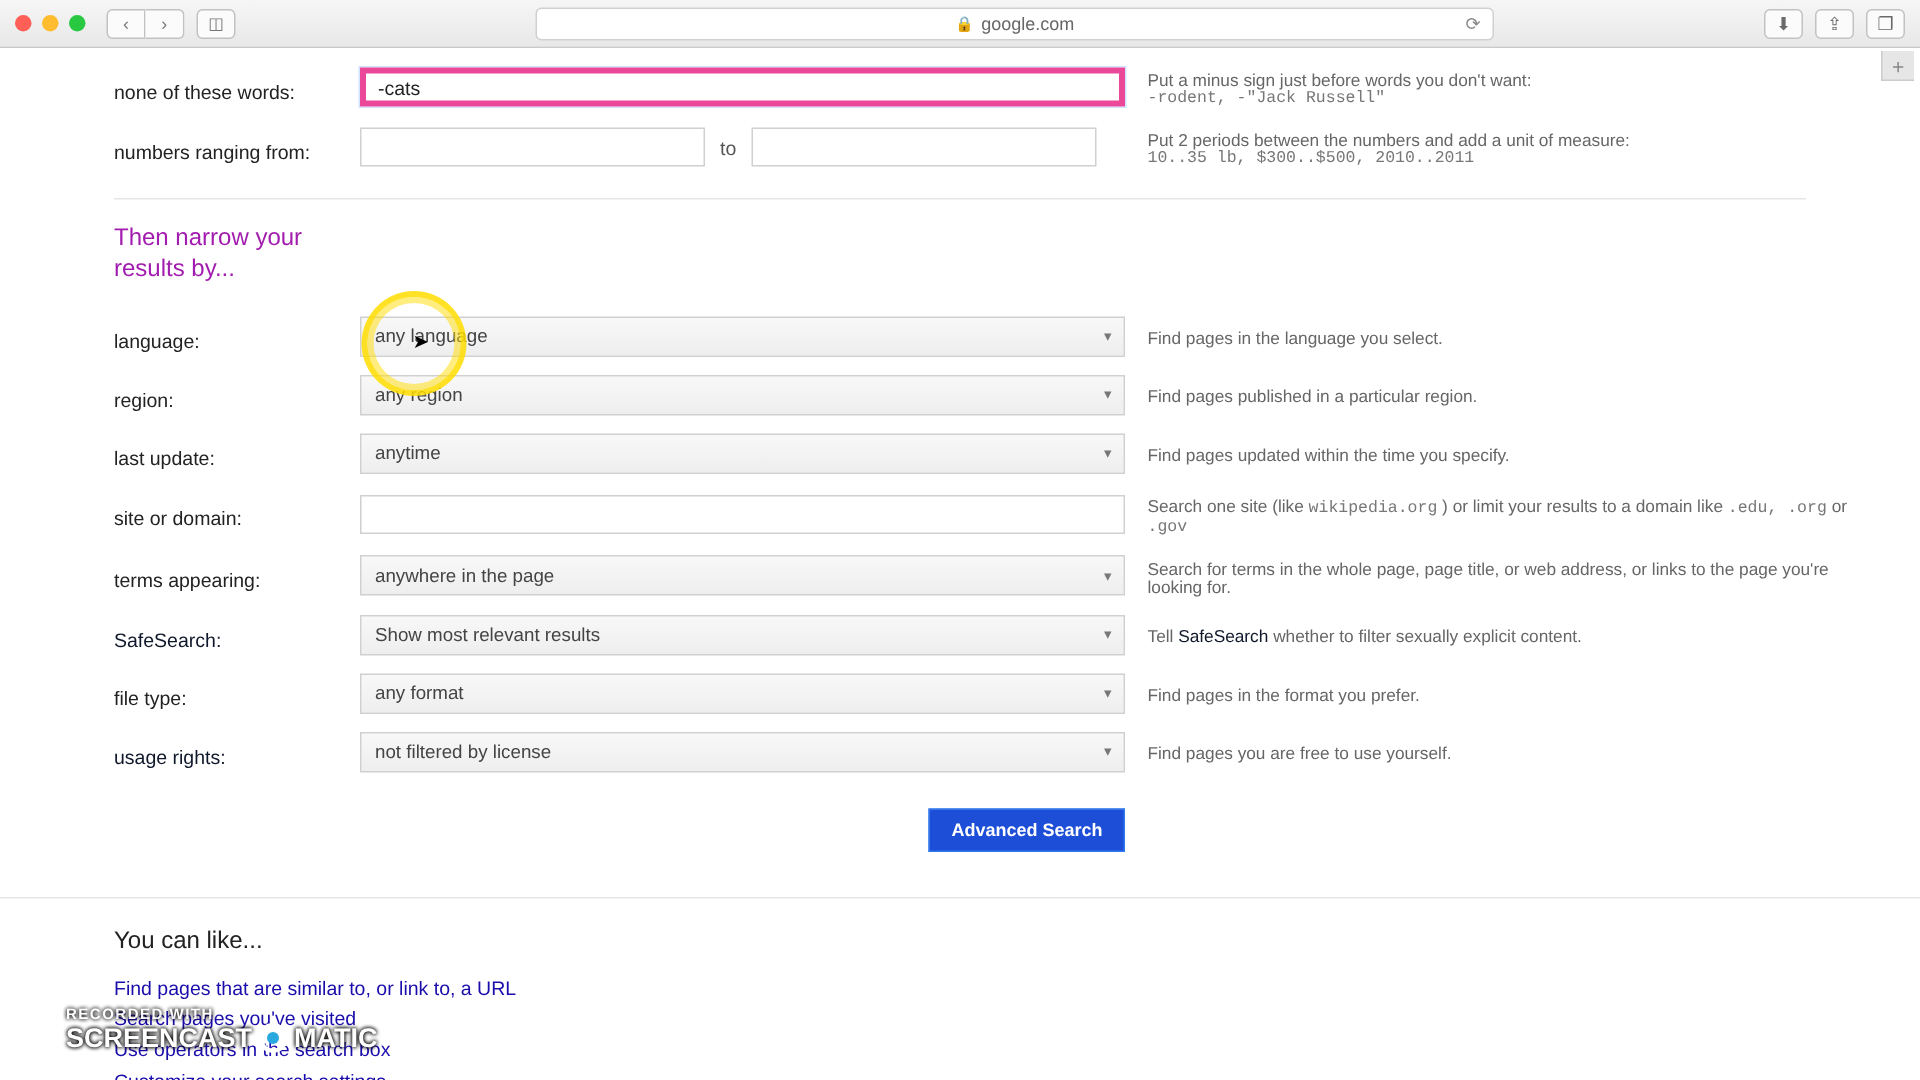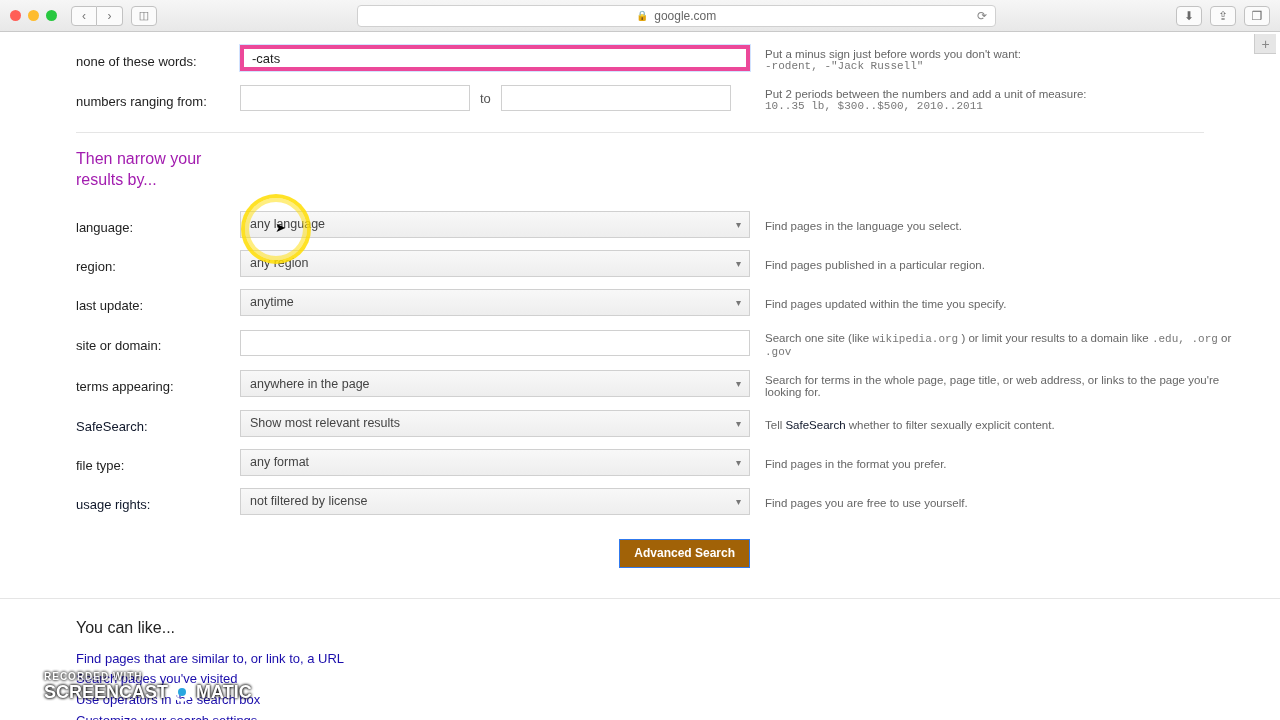--- a/index.html
+++ b/index.html
@@ -138,21 +138,21 @@
     color: #777;
     font-size: 10px;
   }
   .linklike { color: #0f172a; }
 
   .submit-row {
     display:flex; justify-content:flex-end;
     padding: 18px 530px 20px 0;
   }
   .submit-btn {
-    background: #a16207;
+    background: #1d4ed8;
     color: #fff;
     border: 1px solid #3079ed;
     font-size: 12px;
     font-weight: bold;
     height: 29px;
     padding: 0 14px;
     cursor: pointer;
     text-align: right;
   }
   .footer-title {

